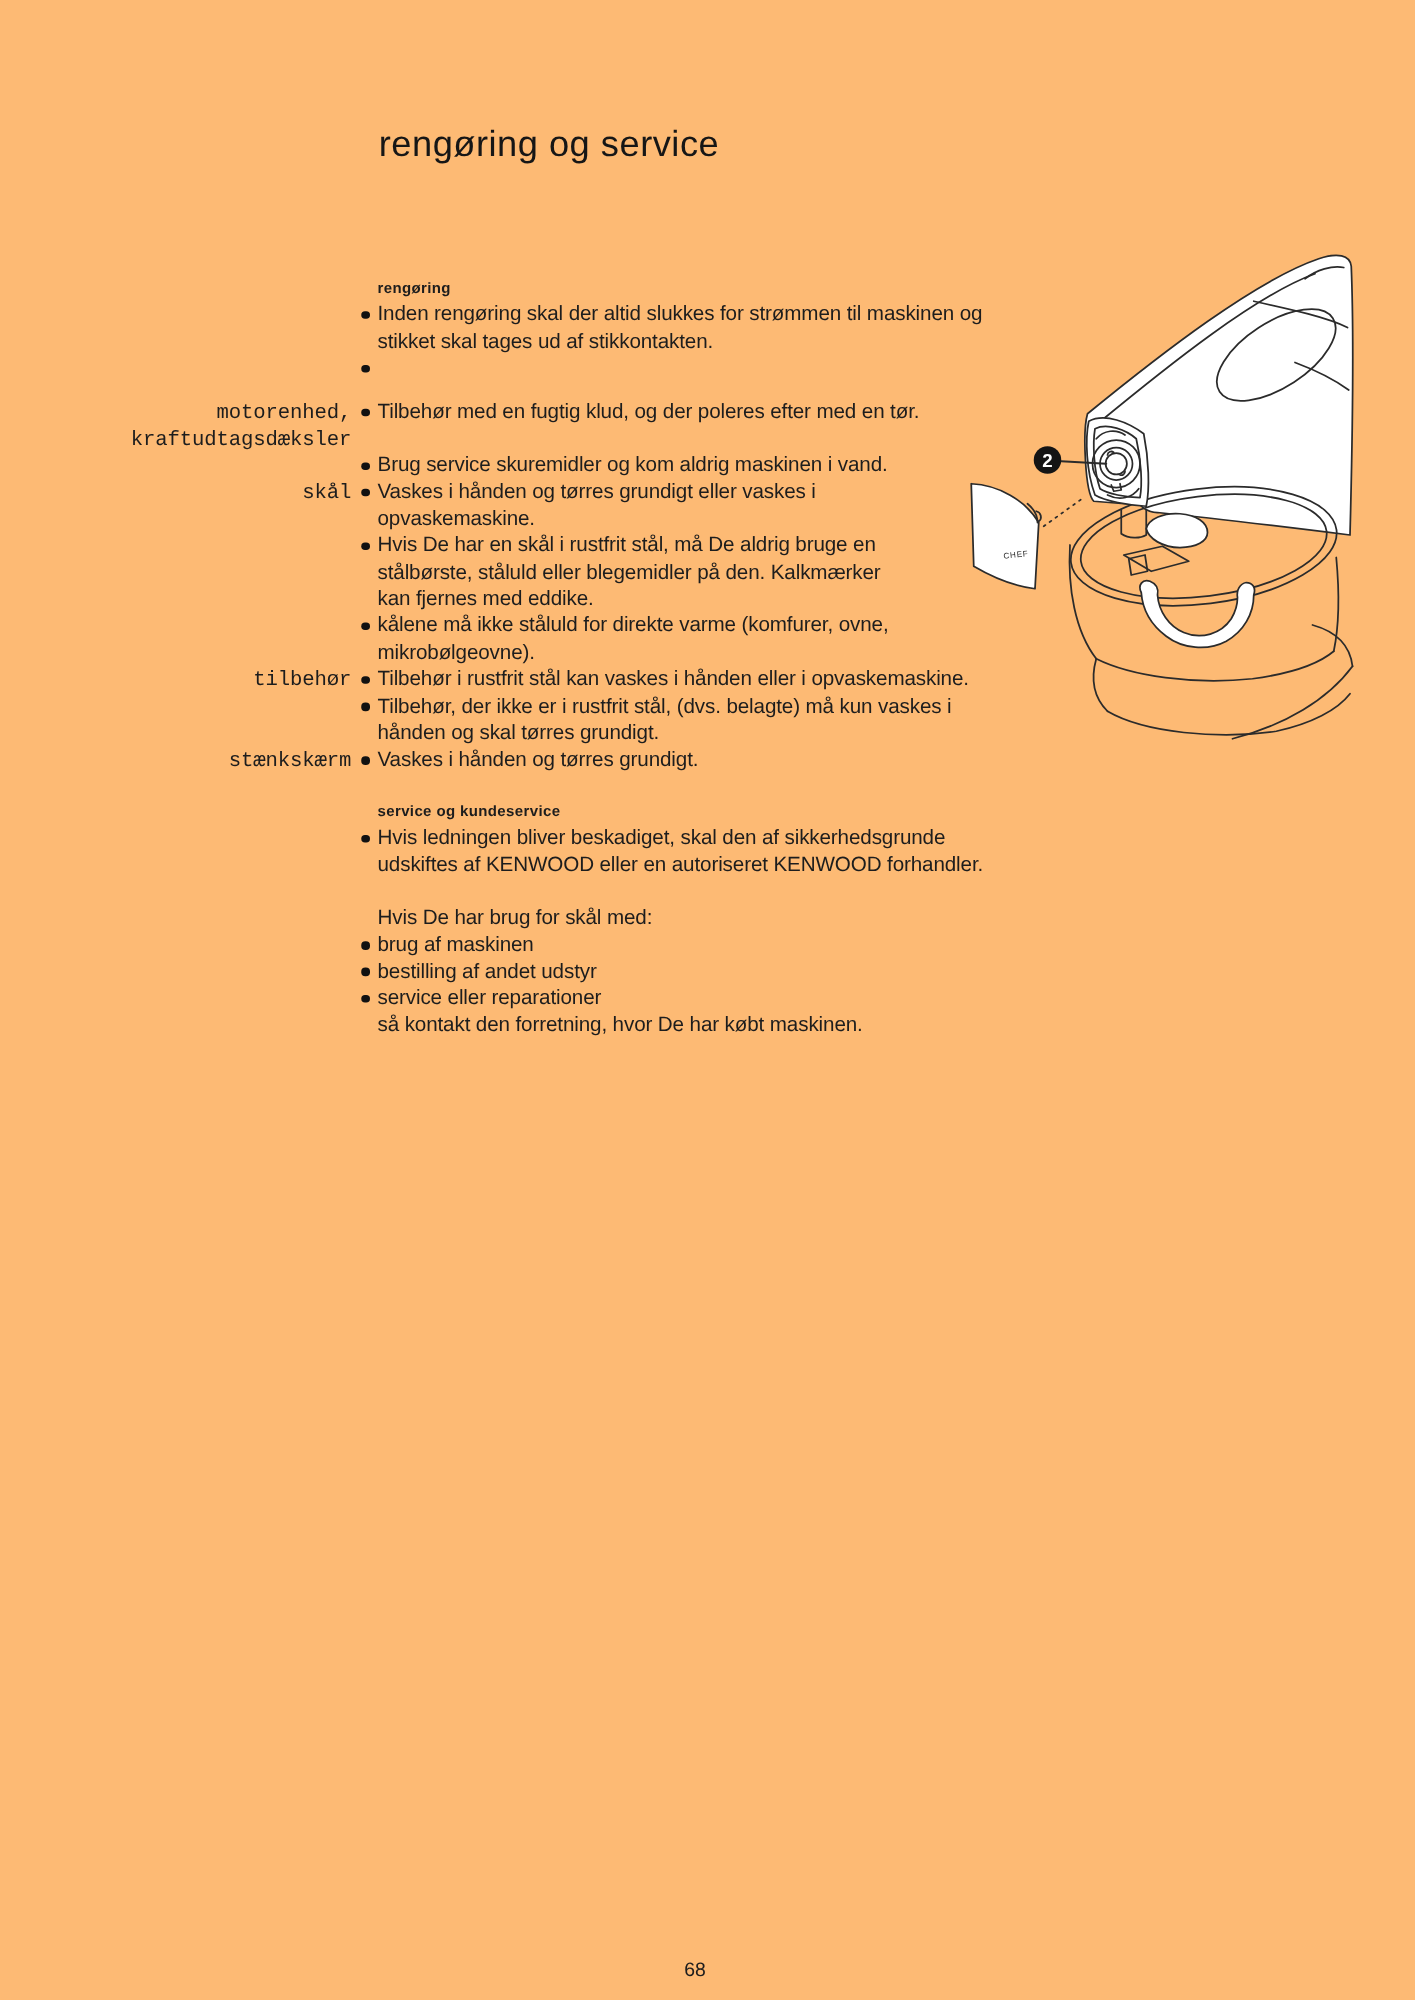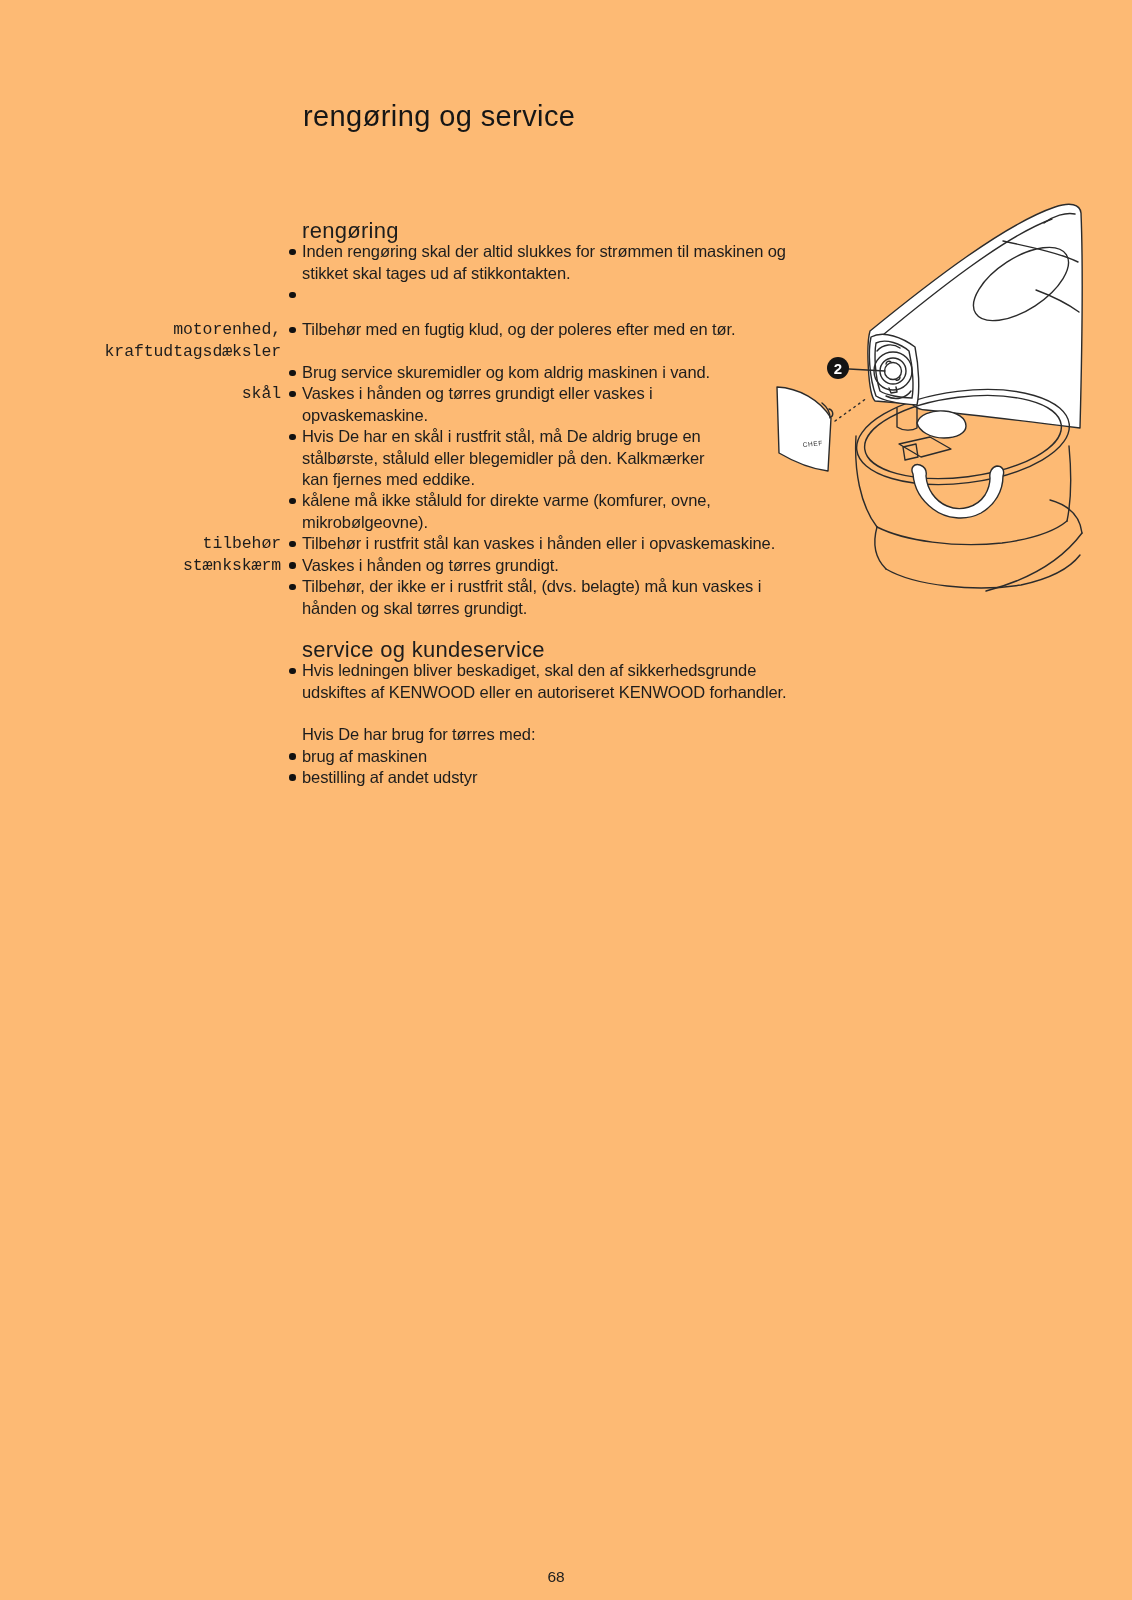--- a/index.html
+++ b/index.html
@@ -22,21 +22,21 @@
   }
   .bcell { width:21px; flex:none; padding-left:8px; box-sizing:border-box; }
   .dot {
     display:block; width:6.5px; height:6.5px; border-radius:50%;
     background:#111; margin-top:7.5px;
   }
   .text {
     width:540px; flex:none; white-space:pre-line;
     font-size:16.5px; line-height:21.4px; letter-spacing:-0.1px;
   }
-  .text.heading { font-weight:400; font-size:22px; letter-spacing:0.3px; }
+  .text.heading { font-weight:700; font-size:12px; letter-spacing:0.3px; }
   .inline-badge {
     display:inline-flex; width:17px; height:17px; border-radius:50%;
     background:#111; color:#fff; font-size:12.5px; font-weight:700;
     align-items:center; justify-content:center; vertical-align:-3.5px;
     line-height:1;
   }
   .figure { position:absolute; left:755px; top:180px; width:377px; height:440px; }
   .pagenum {
     position:absolute; left:0; top:1568px; width:1112px; text-align:center;
     font-size:15.5px; color:#1d1d1d;
@@ -110,67 +110,75 @@
 mikrobølgeovne).</div>
         </div>
         <div class="row">
           <div class="label">tilbehør</div>
           <div class="bcell">
             <span class="dot"></span>
           </div>
           <div class="text">Tilbehør i rustfrit stål kan vaskes i hånden eller i opvaskemaskine.</div>
         </div>
         <div class="row">
-          <div class="label">stænkskærm</div>
-          <div class="bcell">
-            <span class="dot"></span>
-          </div>
-          <div class="text">Vaskes i hånden og tørres grundigt.</div>
-        </div>
-        <div class="row">
           <div class="label"></div>
           <div class="bcell">
             <span class="dot"></span>
           </div>
           <div class="text">Tilbehør, der ikke er i rustfrit stål, (dvs. belagte) må kun vaskes i
 hånden og skal tørres grundigt.</div>
         </div>
+        <div class="row">
+          <div class="label">stænkskærm</div>
+          <div class="bcell">
+            <span class="dot"></span>
+          </div>
+          <div class="text">Vaskes i hånden og tørres grundigt.</div>
+        </div>
       </div>
       <div class="section">
         <div class="row">
           <div class="label"></div>
           <div class="bcell"></div>
           <div class="text heading">service og kundeservice</div>
         </div>
         <div class="row">
           <div class="label"></div>
           <div class="bcell">
             <span class="dot"></span>
           </div>
           <div class="text">Hvis ledningen bliver beskadiget, skal den af sikkerhedsgrunde
 udskiftes af KENWOOD eller en autoriseret KENWOOD forhandler.</div>
         </div>
         <div class="row gap">
           <div class="label"></div>
           <div class="bcell"></div>
-          <div class="text">Hvis De har brug for tørres med:</div>
+          <div class="text">Hvis De har brug for skål med:</div>
         </div>
         <div class="row">
           <div class="label"></div>
           <div class="bcell">
             <span class="dot"></span>
           </div>
           <div class="text">brug af maskinen</div>
         </div>
         <div class="row">
           <div class="label"></div>
           <div class="bcell">
             <span class="dot"></span>
           </div>
           <div class="text">bestilling af andet udstyr</div>
+        </div>
+        <div class="row">
+          <div class="label"></div>
+          <div class="bcell">
+            <span class="dot"></span>
+          </div>
+          <div class="text">service eller reparationer
+så kontakt den forretning, hvor De har købt maskinen.</div>
         </div>
       </div>
     </div>
 
   <svg class="figure" viewBox="755 180 377 440" xmlns="http://www.w3.org/2000/svg">
     <g fill="none" stroke="#2b2b2b" stroke-width="1.4" stroke-linejoin="round" stroke-linecap="round">
 
       <path d="M 856 436 C 854 470 860 505 877 527"></path>
       <path d="M 1069 446 C 1072 478 1071 502 1067 521"></path>
 

